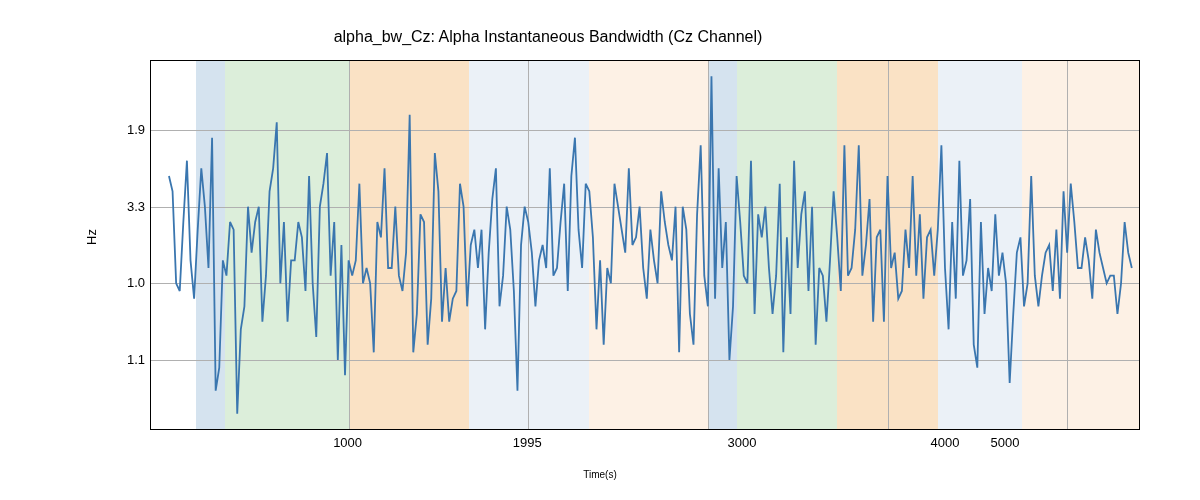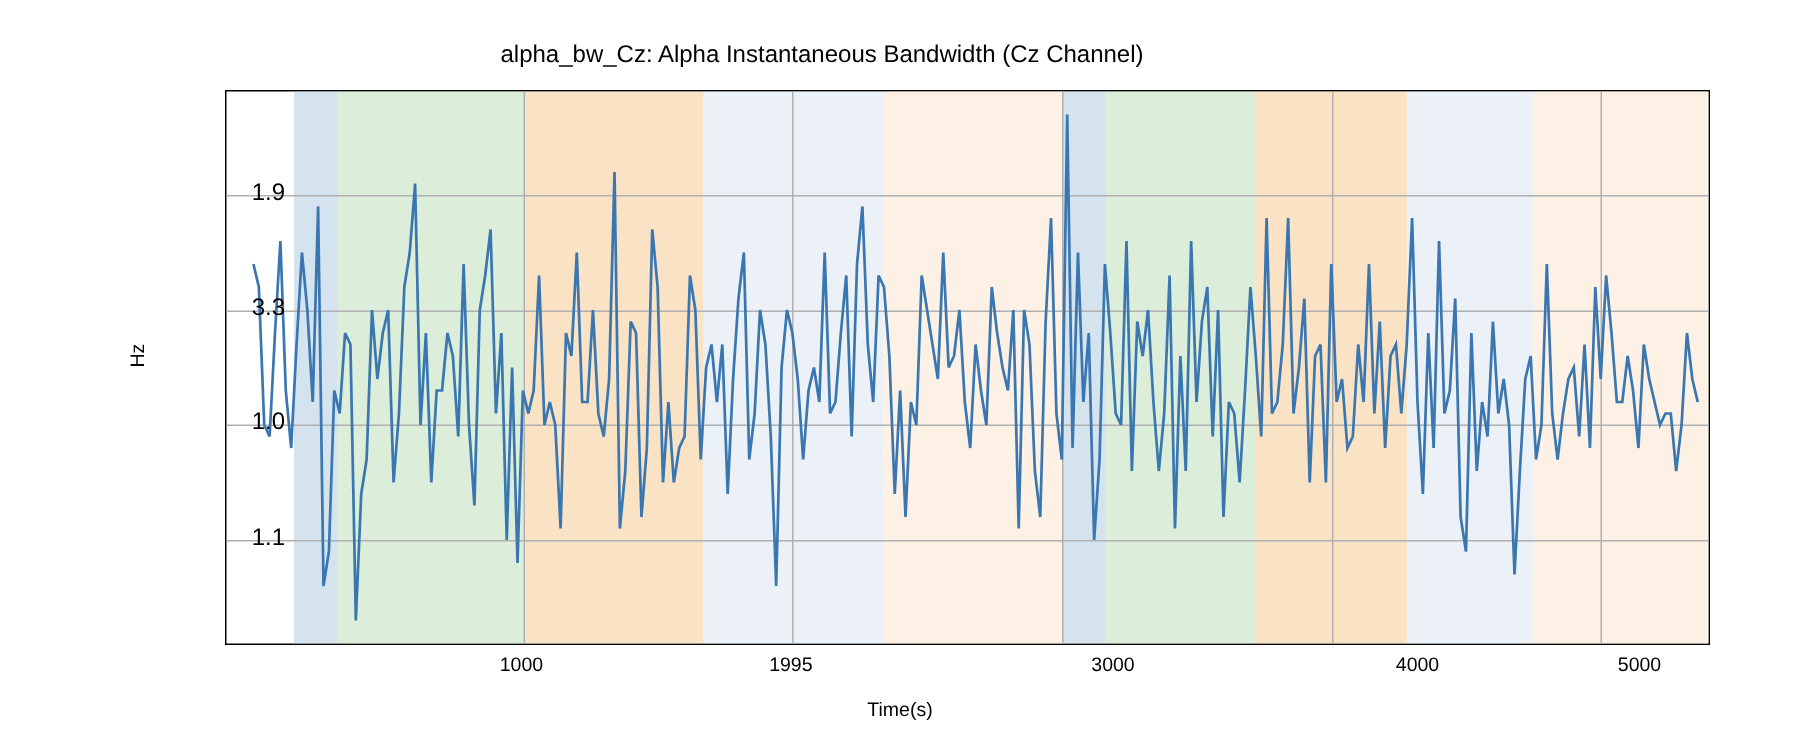--- a/index.html
+++ b/index.html
@@ -35,26 +35,26 @@
     transform: rotate(-90deg);
     transform-origin: left top;
     font-size: 13px;
   }
   .xlabel {
     position: absolute;
     left: 0;
     width: 1200px;
     text-align: center;
     bottom: 20px;
-    font-size: 13px;
+    font-size: 10px;
   }
   .ytick {
     position: absolute;
-    right: 1010px;
-    font-size: 16px;
+    right: 1055px;
+    font-size: 13px;
     transform: translateY(-50%);
   }
   .xtick {
     position: absolute;
     top: 435px;
     font-size: 13px;
     transform: translateX(-50%);
   }
   .band {
     position: absolute;
@@ -123,14 +123,14 @@
     <div class="ytick" style="top: 359px;">1.1</div>
     <div class="ytick" style="top: 282.333px;">1.0</div>
     <div class="ytick" style="top: 205.667px;">3.3</div>
     <div class="ytick" style="top: 129px;">1.9</div>
   </div>
 <div id="xticks">
     <div class="xtick" style="left: 347.6px;">1000</div>
     <div class="xtick" style="left: 527.236px;">1995</div>
     <div class="xtick" style="left: 742px;">3000</div>
     <div class="xtick" style="left: 913px; margin-left: 32px;">4000</div>
-    <div class="xtick" style="left: 1093px;">5000</div>
+    <div class="xtick" style="left: 1005px;">5000</div>
   </div>
 
 </body></html>

